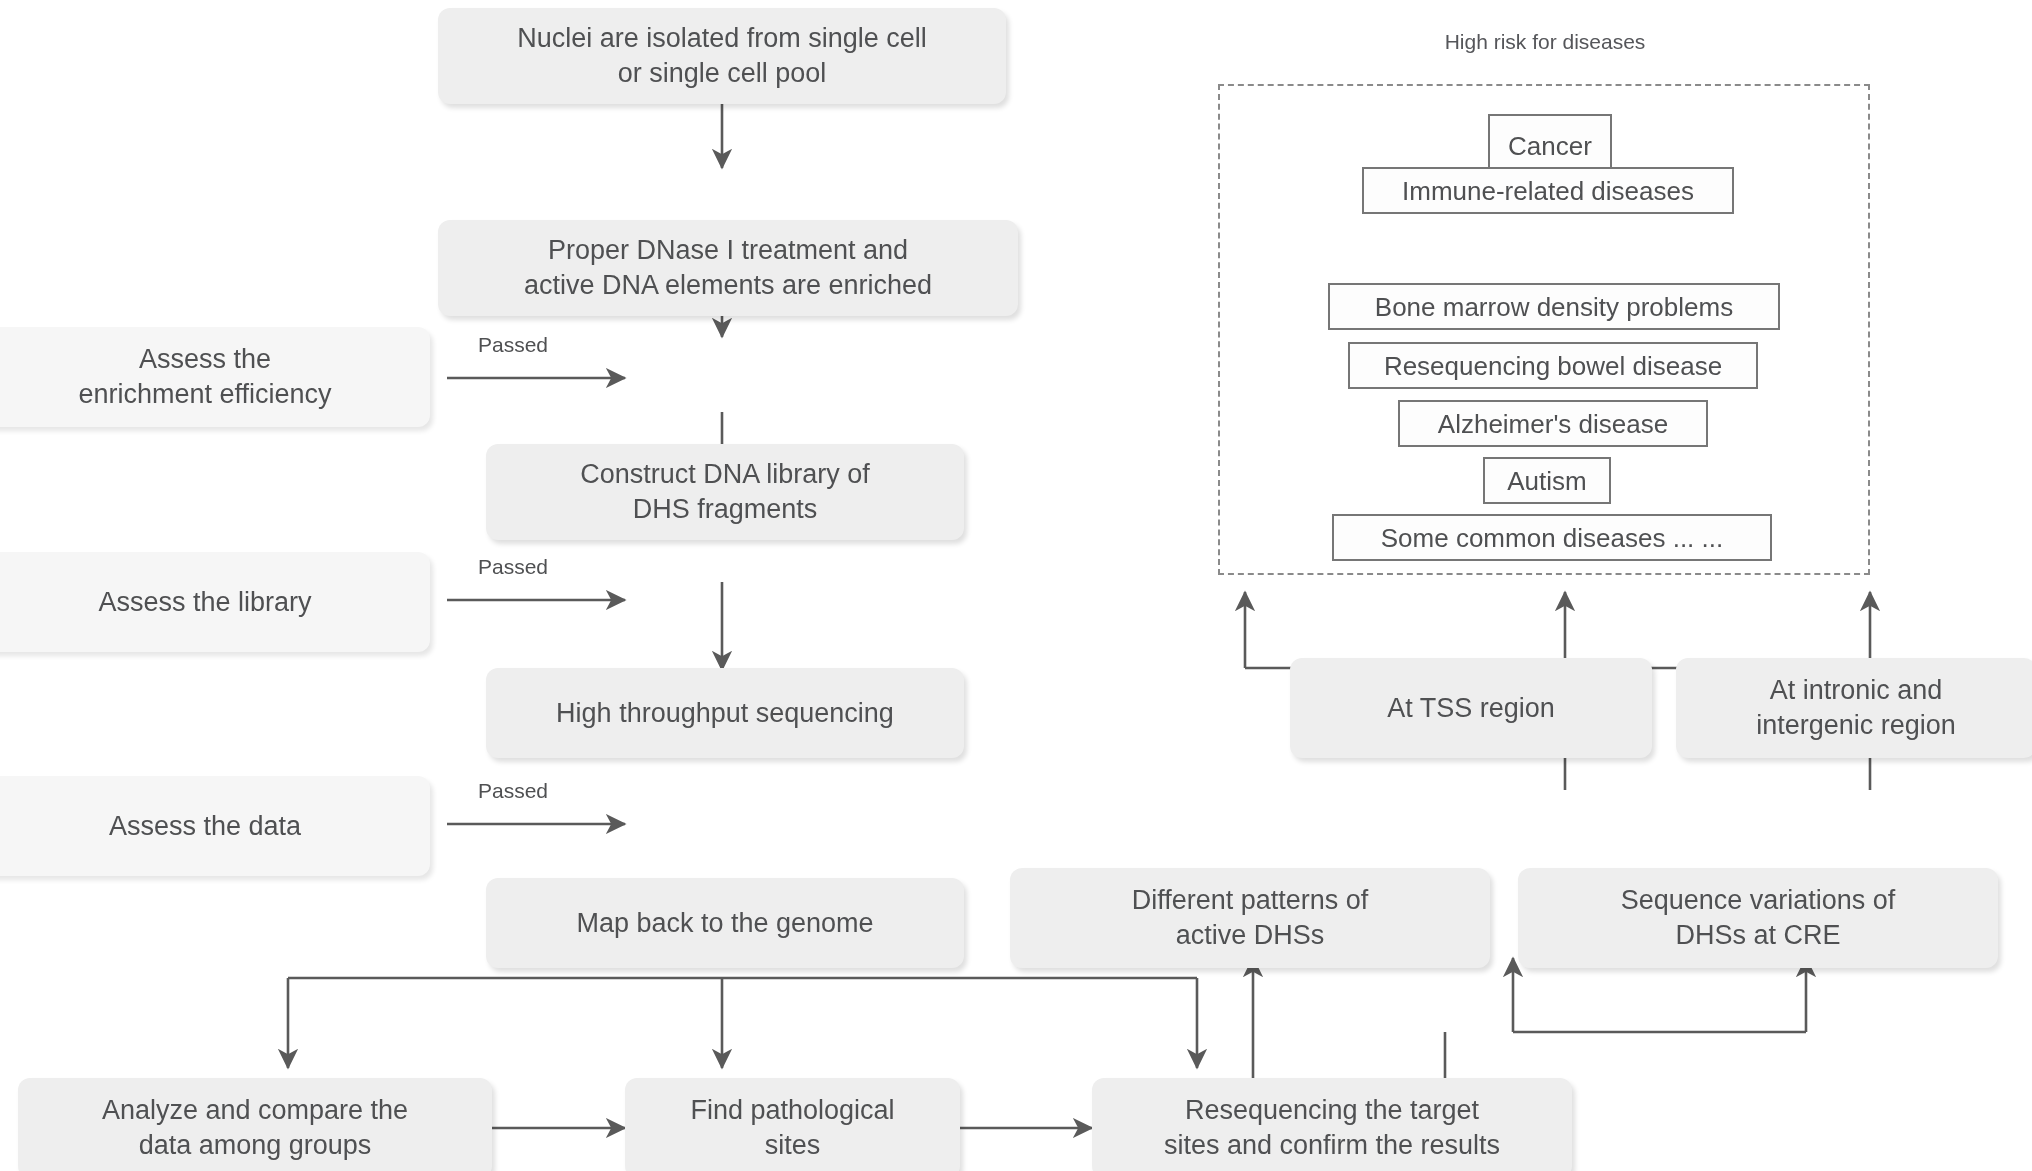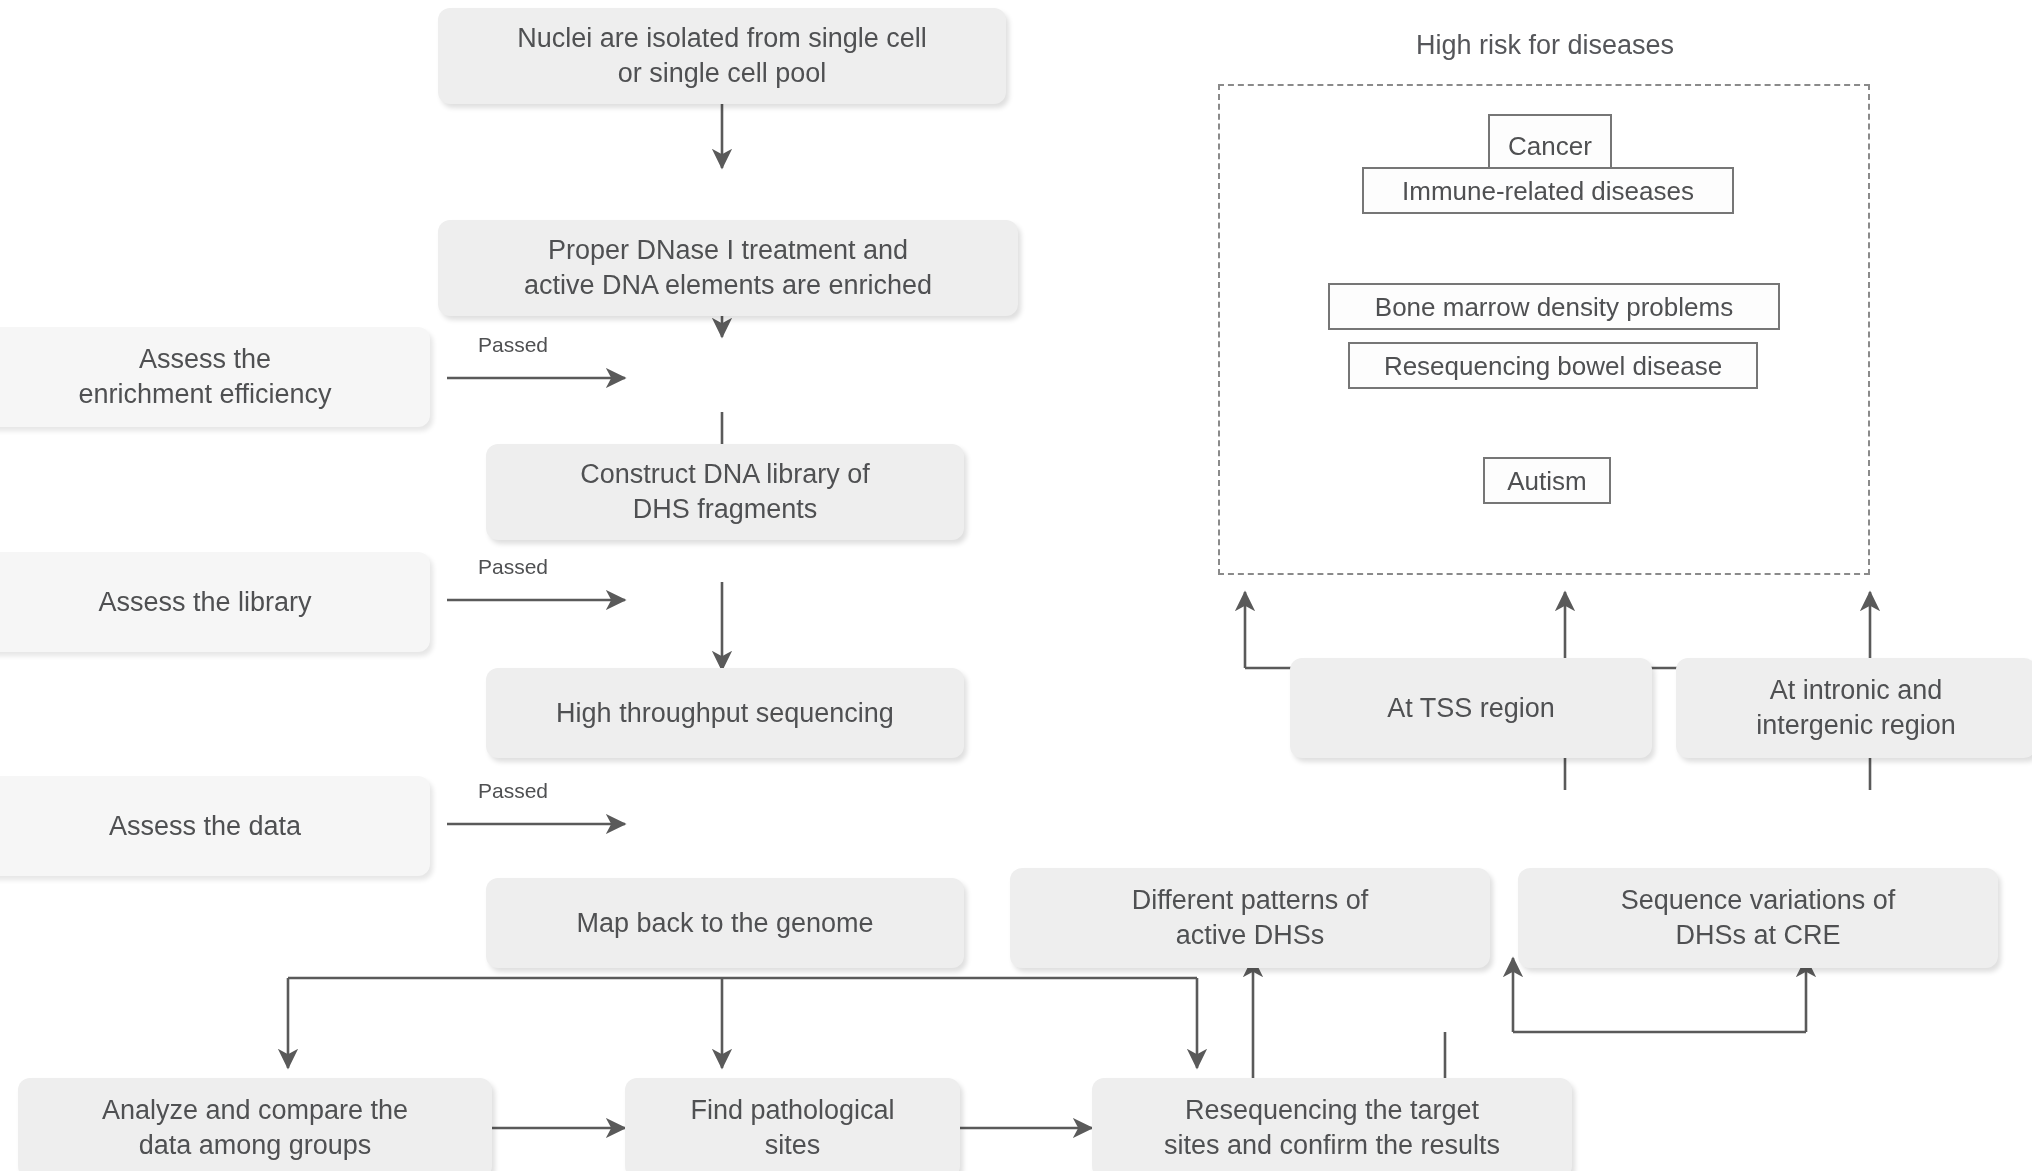--- a/index.html
+++ b/index.html
@@ -50,21 +50,21 @@
   
   #dashed-panel{
     position:absolute;
     border:2px dashed #8a8a8a;
     box-sizing:border-box;
     background:transparent;
     z-index:1;
   }
   #panel-title{
     position:absolute;
-    font-size:27px;
+    font-size:21px;
     color:#55565a;
     text-align:center;
     white-space:nowrap;
     z-index:3;
   }
 
   
   .edge-label{
     position:absolute;
     font-size:21px;
@@ -212,17 +212,23 @@
   </div>
   <div class="dbox" style="left:1362px;top:167px;width:372px;height:47px;">
     <span>Immune-related diseases</span>
   </div>
   <div class="dbox" style="left:1328px;top:283px;width:452px;height:47px;">
     <span>Bone marrow density problems</span>
   </div>
   <div class="dbox" style="left:1348px;top:342px;width:410px;height:47px;">
     <span>Resequencing bowel disease</span>
   </div>
+  <div class="dbox" style="left:1398px;top:400px;width:310px;height:47px;">
+    <span>Alzheimer's disease</span>
+  </div>
   <div class="dbox" style="left:1483px;top:457px;width:128px;height:47px;">
     <span>Autism</span>
   </div>
+  <div class="dbox" style="left:1332px;top:514px;width:440px;height:47px;">
+    <span>Some common diseases ...  ...</span>
+  </div>
 
 </div>
 
 </body></html>

